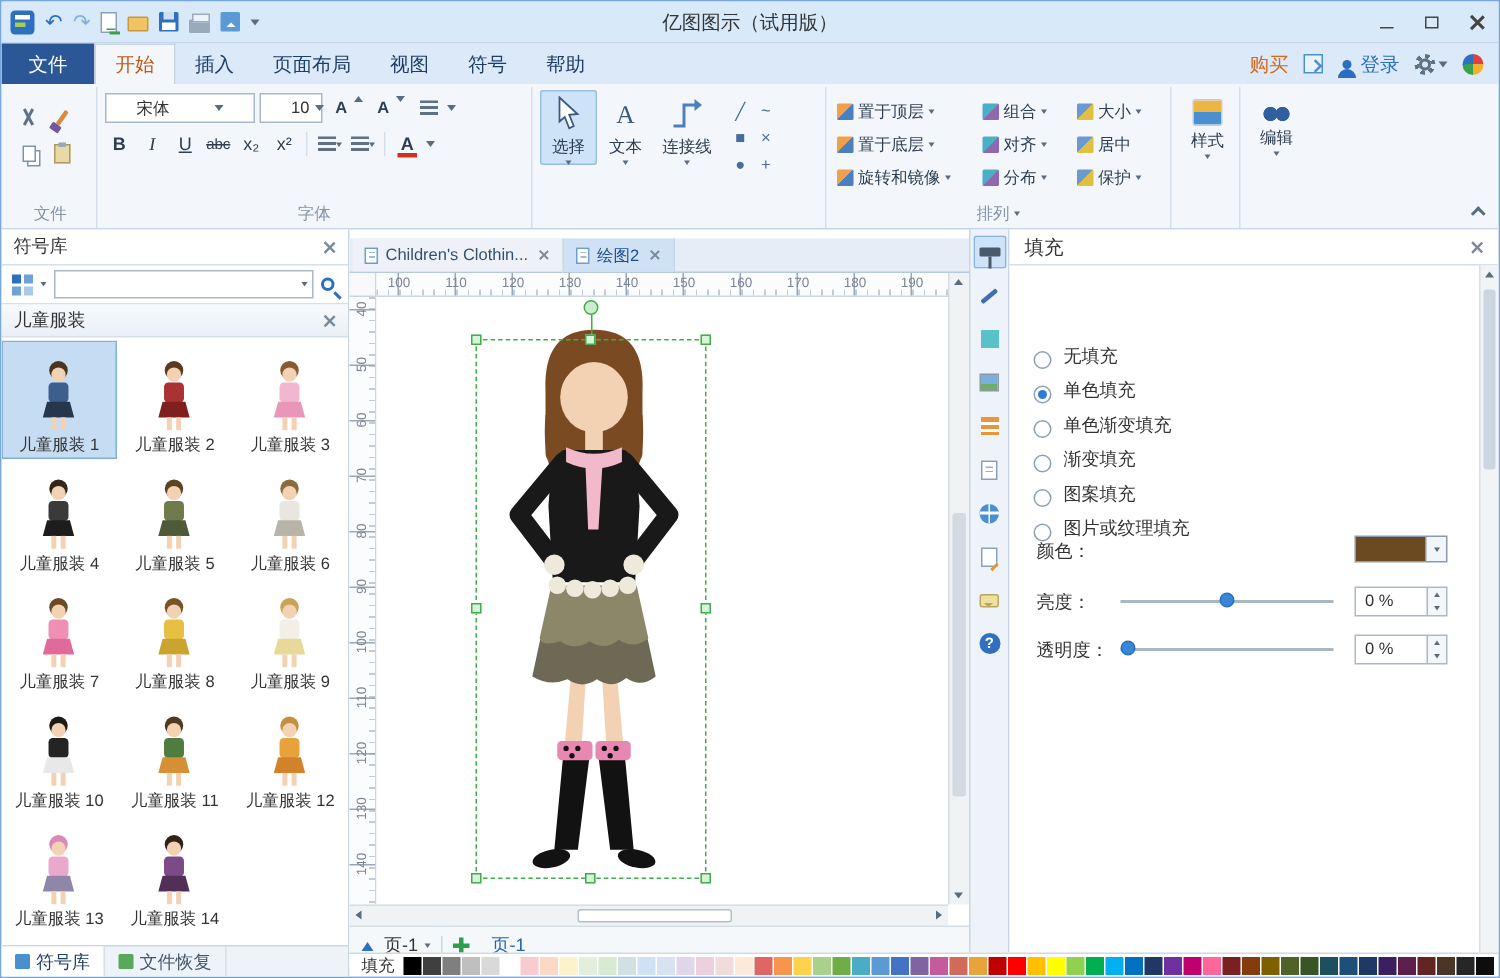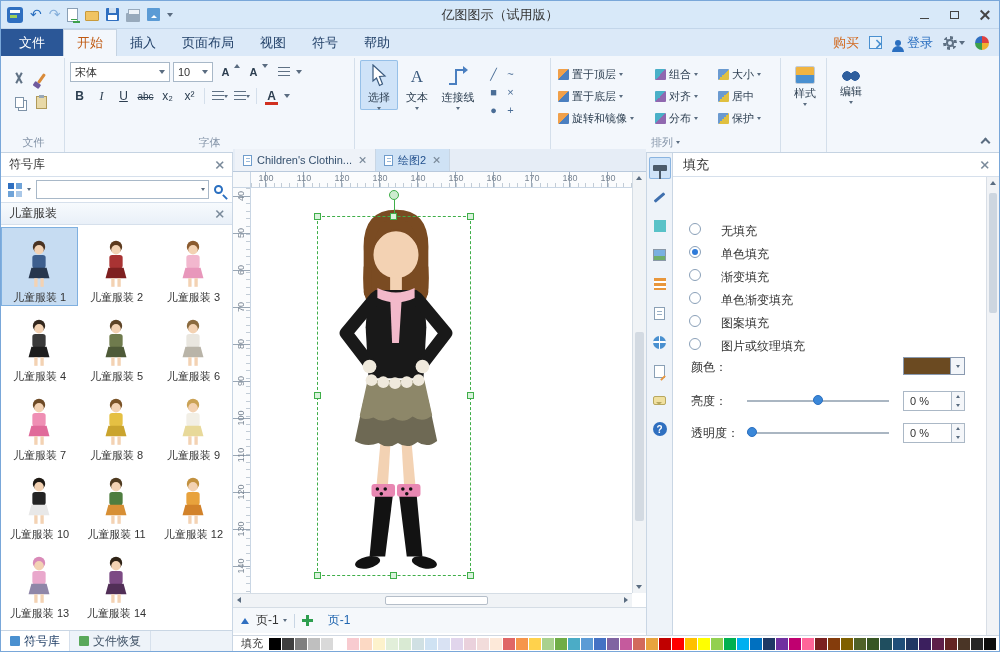--- a/index.html
+++ b/index.html
@@ -62,21 +62,21 @@
 .filegrid{display:grid;grid-template-columns:22px 22px;grid-auto-rows:24px;align-items:center;justify-items:center;padding-top:6px}
 .i-cut{width:14px;height:14px}
 .i-cut::before,.i-cut::after{content:"";position:absolute;left:6px;top:1px;width:2px;height:12px;background:#5f7184}
 .i-cut::before{transform:rotate(28deg)}.i-cut::after{transform:rotate(-28deg)}
 .i-brush{width:3px;height:11px;background:#d98b3a;transform:rotate(35deg);border-radius:1px}
 .i-brush::after{content:"";position:absolute;bottom:-5px;left:-2px;width:7px;height:5px;background:#6f5a9e;border-radius:1px}
 .i-copy{width:9px;height:11px;border:1px solid #7e93a8;background:#fff;box-shadow:3px 3px 0 -1px #fff,3px 3px 0 0 #7e93a8}
 .i-paste{width:11px;height:13px;background:#e8d9a8;border:1px solid #b09a5a}
 .i-paste::before{content:"";position:absolute;top:-2px;left:2px;width:5px;height:3px;background:#98a8b8}
 .fontg .row{display:flex;align-items:center;gap:3px;height:24px}
-.selbox{display:flex;align-items:center;height:20px;border:1px solid #a8b8c8;background:#fff;padding:0 4px;font-size:11px;gap:4px}
+.selbox{display:flex;align-items:center;height:20px;border:1px solid #a8b8c8;background:#fff;padding:0 20px;font-size:11px;gap:4px}
 .selbox .tri-down{margin-left:auto}
 .sbtn{min-width:19px;height:20px;display:flex;align-items:center;justify-content:center;font-size:12px;color:#2c3e50;padding:0 1px}
 .sbtn.bold{font-weight:bold}
 .sbtn.italic{font-style:italic;font-family:"Liberation Serif",serif}
 .sbtn.und{text-decoration:underline}
 .sbtn.strike{text-decoration:line-through;font-size:10px}
 .sbtn.fcolor{position:relative;font-weight:bold}
 .sbtn.fcolor::after{content:"";position:absolute;left:3px;bottom:1px;right:3px;height:3px;background:#d03020}
 .ga{position:relative;font-size:11px;font-weight:bold;color:#2c3e50}
 .ga::after{content:"";position:absolute;right:-5px;top:2px}
@@ -119,21 +119,21 @@
 .lib-cell svg{width:38px;height:52px}
 .lib-cell .lbl{font-size:11px;color:#333;line-height:14px;white-space:nowrap}
 .lib-cell.selected{background:#c6dcf2;box-shadow:inset 0 0 0 1px #7fb0e0}
 .lib-tabs{position:absolute;left:0;right:0;bottom:0;height:21px;border-top:1px solid #c9d6e4;display:flex;background:#eef3f9;align-items:stretch}
 .lib-tab{display:flex;align-items:center;gap:4px;padding:0 9px;font-size:12px;color:#44566a;border-right:1px solid #d6e0ec}
 .lib-tab.active{background:#fff;color:#1f3e66}
 .bt-ic{width:10px;height:10px;background:#4a90d0;border-radius:1px}
 .lib-tab:nth-of-type(2) .bt-ic{background:#5aa85a}
 
 
-.canvas-region{position:absolute;left:232px;top:148px;width:413px;bottom:16px;background:#fff}
+.canvas-region{position:absolute;left:232px;top:158px;width:413px;bottom:16px;background:#fff}
 .doc-tabs{position:absolute;left:0;top:0;right:0;height:23px;display:flex;background:#e6edf6;border-bottom:1px solid #b9c9dc;padding-left:2px}
 .dtab{display:flex;align-items:center;gap:5px;padding:0 8px;border-right:1px solid #c9d6e4;font-size:11px;color:#35506e;background:#eef2f8;white-space:nowrap}
 .dtab.active{background:#cfe2f5;color:#1f4e8c}
 .i-docpg{width:9px;height:11px;background:#fff;border:1px solid #6f9ccb}
 .i-docpg::after{content:"";position:absolute;left:1.5px;right:1.5px;top:2px;bottom:2px;background:repeating-linear-gradient(to bottom,#9cbcdd 0 1px,transparent 1px 3px)}
 .corner{position:absolute;left:0;top:23px;width:18px;height:16px;background:#f7f9fb;border-right:1px solid #c9d6e4;border-bottom:1px solid #c9d6e4}
 .hruler{position:absolute;left:18px;top:23px;right:14px;height:16px;background:#fbfcfd;border-bottom:1px solid #c9d6e4;display:flex;padding-left:14px;background-image:repeating-linear-gradient(to right,#c2ccd6 0 1px,transparent 1px 7.6px);background-size:100% 4px;background-position:0 100%;background-repeat:no-repeat}
 .hr-cell{flex:none;width:38px;height:100%;border-left:1px solid #9aa7b5;position:relative}
 .hr-num{position:absolute;left:-11px;top:1px;width:22px;text-align:center;font-size:9px;color:#7a8694}
 .vruler{position:absolute;left:0;top:39px;width:18px;height:405px;background:#fbfcfd;border-right:1px solid #c9d6e4;padding-top:8px;background-image:repeating-linear-gradient(to bottom,#c2ccd6 0 1px,transparent 1px 7.6px);background-size:4px 100%;background-position:100% 0;background-repeat:no-repeat}
@@ -189,21 +189,21 @@
 .rs-help{width:14px;height:14px;border-radius:50%;background:#2f6fc0;color:#fff;font-size:10px;font-weight:bold;display:flex;align-items:center;justify-content:center}
 .rs-help::before{content:"?"}
 
 
 .fill-panel{position:absolute;left:672px;top:152px;right:0;bottom:16px;background:#fff}
 .fp-head{height:24px;display:flex;align-items:center;padding:0 10px;border-bottom:1px solid #d6e0ec;font-size:13px}
 .fp-scroll{position:absolute;right:0;top:24px;bottom:0;width:13px;background:#f1f3f6;border-left:1px solid #d8dee6}
 .fp-scroll .tri-up{position:absolute;left:3px;top:4px}
 .fp-scroll .thumb{position:absolute;left:2px;right:2px;top:16px;height:120px;background:#cdd6e0;border-radius:2px}
 .fill-options{margin:46px 0 0 16px}
-.option{display:flex;align-items:flex-start;gap:20px;height:23px}
+.option{display:flex;align-items:flex-end;gap:8px;height:23px}
 .radio{width:12px;height:12px;border:1px solid #8aa0b8;border-radius:50%;background:#fff;position:relative;flex:none}
 .option.selected .radio::after{content:"";position:absolute;left:2px;top:2px;width:6px;height:6px;border-radius:50%;background:#2f7bd9}
 .opt-label{font-size:12px;color:#333}
 .fp-row{position:absolute;left:18px;right:34px;height:20px;display:flex;align-items:center}
 .fp-row .rlbl{font-size:12px;color:#333;width:52px}
 .row-color{top:204px}.row-bright{top:238px}.row-trans{top:270px}
 .colorbtn{position:absolute;right:0;top:0;width:62px;height:18px;border:1px solid #8a9ab0;display:flex}
 .colorbtn .sw{flex:1}
 .colorbtn .dd{width:14px;border-left:1px solid #8a9ab0;background:#f2f5f9;display:flex;align-items:center;justify-content:center}
 .slider{position:absolute;left:56px;right:76px;top:0;height:20px}
@@ -902,26 +902,26 @@
           <span class="opt-label">无填充</span>
         </div>
 
         <div class="option selected">
           <span class="radio"></span>
           <span class="opt-label">单色填充</span>
         </div>
 
         <div class="option">
           <span class="radio"></span>
-          <span class="opt-label">渐变填充</span>
+          <span class="opt-label">单色渐变填充</span>
         </div>
 
         <div class="option">
           <span class="radio"></span>
-          <span class="opt-label">单色渐变填充</span>
+          <span class="opt-label">渐变填充</span>
         </div>
 
         <div class="option">
           <span class="radio"></span>
           <span class="opt-label">图案填充</span>
         </div>
 
         <div class="option">
           <span class="radio"></span>
           <span class="opt-label">图片或纹理填充</span>

